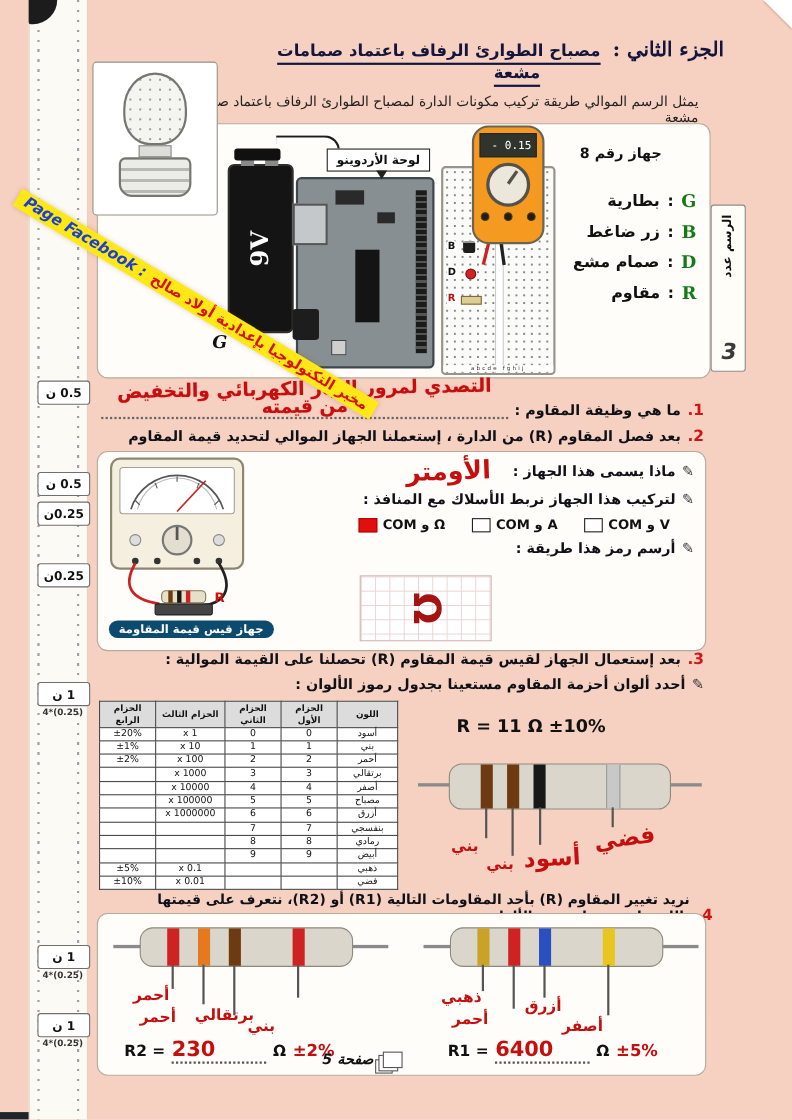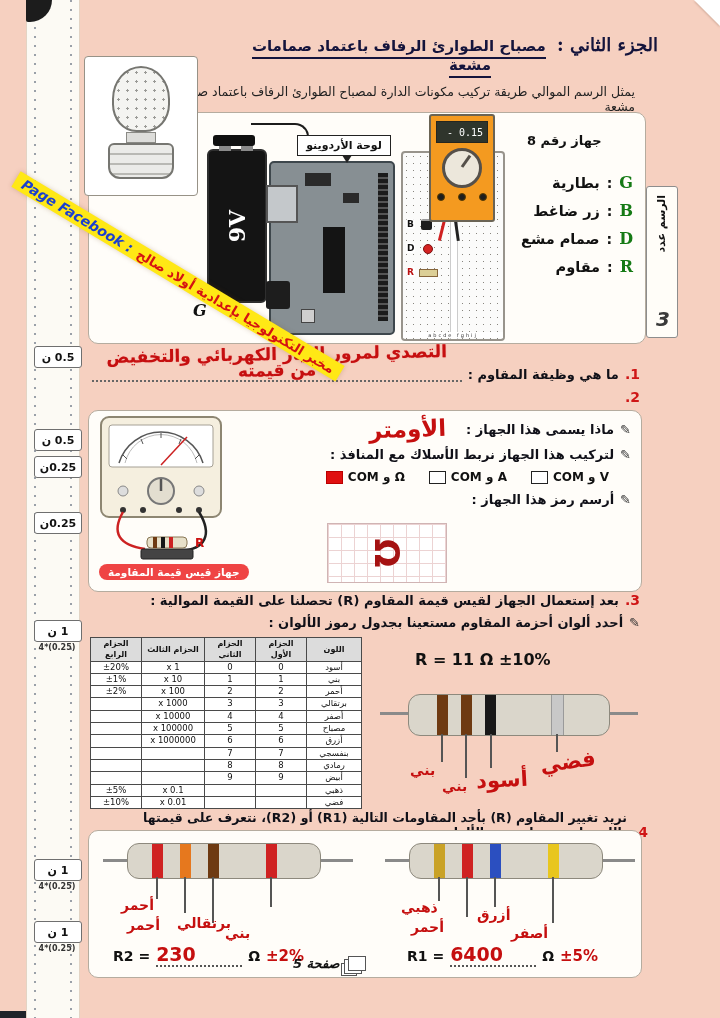--- a/index.html
+++ b/index.html
@@ -57,21 +57,21 @@
   .breadboard::before{content:"";position:absolute;left:47px;top:0;bottom:0;width:6px;background:#fff;border-left:1px solid #ccc;border-right:1px solid #ccc;}
   .bb-letters{position:absolute;left:0;right:0;bottom:1px;text-align:center;font-size:5px;letter-spacing:2px;color:#333;background:#fff;}
   .bb-mark{position:absolute;font-size:9px;font-weight:bold;color:#111;background:#fff;padding:0 1px;border-radius:2px;}
   .mkB{left:3px;top:66px;} .mkD{left:3px;top:90px;} .mkR{left:3px;top:114px;color:#b11;}
   .shape-btn{position:absolute;left:18px;top:66px;width:11px;height:9px;background:#1d1d1d;border-radius:2px;border-top:2px solid #999;}
   .shape-led{position:absolute;left:20px;top:91px;width:8px;height:8px;background:#d42222;border-radius:50%;border:1px solid #7a1010;}
   .shape-res{position:absolute;left:16px;top:116px;width:17px;height:6px;background:#dccf96;border:1px solid #86653a;}
   .probe-red{position:absolute;left:38px;top:62px;width:3px;height:26px;background:#cf2020;transform:rotate(14deg);}
   .probe-black{position:absolute;left:52px;top:62px;width:3px;height:26px;background:#222;transform:rotate(-8deg);}
 
-  .multimeter{position:absolute;left:340px;top:1px;width:62px;height:104px;background:#f49a20;border:2px solid #6b6455;border-radius:3px;z-index:5;}
+  .multimeter{position:absolute;left:340px;top:1px;width:62px;height:104px;background:#f49a20;border:2px solid #6b6455;border-radius:15px;z-index:5;}
   .mm-screen{margin:5px 5px 3px;height:20px;background:#2f352c;color:#fff;font-family:"DejaVu Sans Mono",monospace;font-size:10px;display:flex;align-items:center;justify-content:flex-end;padding:0 4px;border:1px solid #26261f;}
   .mm-dial{width:34px;height:34px;border-radius:50%;background:#ece7db;border:3px solid #55504a;margin:5px auto 0;position:relative;}
   .mm-dial::after{content:"";position:absolute;left:50%;top:2px;width:3px;height:14px;background:#55504a;transform:translateX(-50%) rotate(35deg);transform-origin:50% 100%;}
   .mm-jacks{display:flex;justify-content:space-around;margin-top:5px;}
   .jack{width:6px;height:6px;border-radius:50%;background:#1e1e1e;border:1px solid #5a3c00;}
 
   .device-label{position:absolute;left:438px;top:20px;font-size:13px;font-weight:bold;direction:rtl;}
   .legend{position:absolute;right:12px;top:60px;direction:rtl;display:flex;flex-direction:column;gap:9px;}
   .legend-item{display:flex;align-items:center;gap:7px;font-weight:bold;}
   .legend-letter{color:#157a15;font-family:"DejaVu Serif",serif;font-size:16px;}
@@ -92,21 +92,21 @@
   .qtext{font-weight:bold;font-size:13px;color:#101018;white-space:nowrap;letter-spacing:.3px;}
   .hand{font-weight:bold;color:#c50f0f;}
 
   .q1row{left:92px;top:346px;width:548px;}
   .answer-line{flex:1;border-bottom:2px dotted #666;text-align:center;}
   .q1-answer{font-size:17px;line-height:16px;display:inline-block;transform:rotate(-1deg);text-shadow:0 0 1px #e77;}
 
   .q2head{left:92px;top:389px;width:548px;}
   .q2-panel{left:88px;top:410px;width:552px;height:180px;}
   .ohmmeter-svg{position:absolute;left:4px;top:2px;}
-  .device-caption{position:absolute;left:10px;top:153px;background:#ef4444;color:#fff;font-size:10.5px;font-weight:bold;padding:2px 9px;border-radius:10px;direction:rtl;}
+  .device-caption{position:absolute;left:10px;top:153px;background:#0c4a6e;color:#fff;font-size:10.5px;font-weight:bold;padding:2px 9px;border-radius:10px;direction:rtl;}
   .q2rows{position:absolute;right:10px;top:8px;width:382px;direction:rtl;}
   .q2row{display:flex;gap:6px;align-items:center;margin-bottom:8px;}
   .pencil{color:#333;font-size:13px;}
   .big-answer{font-size:23px;line-height:20px;margin-right:14px;transform:rotate(-2deg);display:inline-block;}
   .ports{display:flex;gap:24px;margin-right:22px;font-size:12px;font-weight:bold;direction:rtl;}
   .port{display:flex;align-items:center;gap:5px;}
   .checkbox{width:15px;height:11px;border:1.6px solid #222;background:#fff;display:inline-block;}
   .checkbox.checked{background:#e01010;border-color:#b00;}
   .symbol-grid{position:absolute;left:238px;top:112px;width:118px;height:58px;background:#fff;border:1px solid #d0b4b4;background-image:linear-gradient(#ecd3d3 1px,transparent 1px),linear-gradient(90deg,#ecd3d3 1px,transparent 1px);background-size:13px 13px;display:flex;align-items:center;justify-content:center;}
   .symbol-hand{color:#a51212;font-size:34px;font-weight:bold;transform:rotate(90deg);line-height:0;}
@@ -284,20 +284,21 @@
   <div class="qrow q1row">
     <span class="qnum">1.</span>
     <span class="qtext">ما هي وظيفة المقاوم :</span>
     <span class="answer-line">
       <span class="hand q1-answer">التصدي لمرور التيار الكهربائي والتخفيض من قيمته</span>
     </span>
   </div>
 
   <div class="qrow q2head">
     <span class="qnum">2.</span>
+    <span class="qtext">بعد فصل المقاوم (R) من الدارة ، إستعملنا الجهاز الموالي لتحديد قيمة المقاوم</span>
   </div>
 
   <div class="panel q2-panel">
     <svg class="ohmmeter-svg" width="150" height="150" viewBox="0 0 150 150">
       <rect x="8" y="4" width="120" height="100" rx="8" fill="#f5efdf" stroke="#8d8672" stroke-width="2"></rect>
       <rect x="16" y="12" width="104" height="42" rx="3" fill="#ffffff" stroke="#a5a095"></rect>
       <path d="M 26 50 A 44 44 0 0 1 110 50" fill="none" stroke="#555" stroke-width="1.5"></path>
       <path d="M 32 50 A 37 37 0 0 1 104 50" fill="none" stroke="#bbb" stroke-width="1"></path>
       <g stroke="#555" stroke-width="1">
         <line x1="30" y1="42" x2="34" y2="46"></line>
@@ -345,21 +346,21 @@
           <span>A و COM</span>
           <span class="checkbox"></span>
         </span>
         <span class="port">
           <span>Ω و COM</span>
           <span class="checkbox checked"></span>
         </span>
       </div>
       <div class="q2row" style="margin-top:8px;">
         <span class="pencil">✎</span>
-        <span class="qtext">أرسم رمز هذا الجهاز :</span>
+        <span class="qtext">أرسم رمز هذا طريقة :</span>
       </div>
     </div>
 
     <div class="symbol-grid">
       <span class="symbol-hand">Ω</span>
     </div>
   </div>
 
   <div class="qrow q3head">
     <span class="qnum">3.</span>

